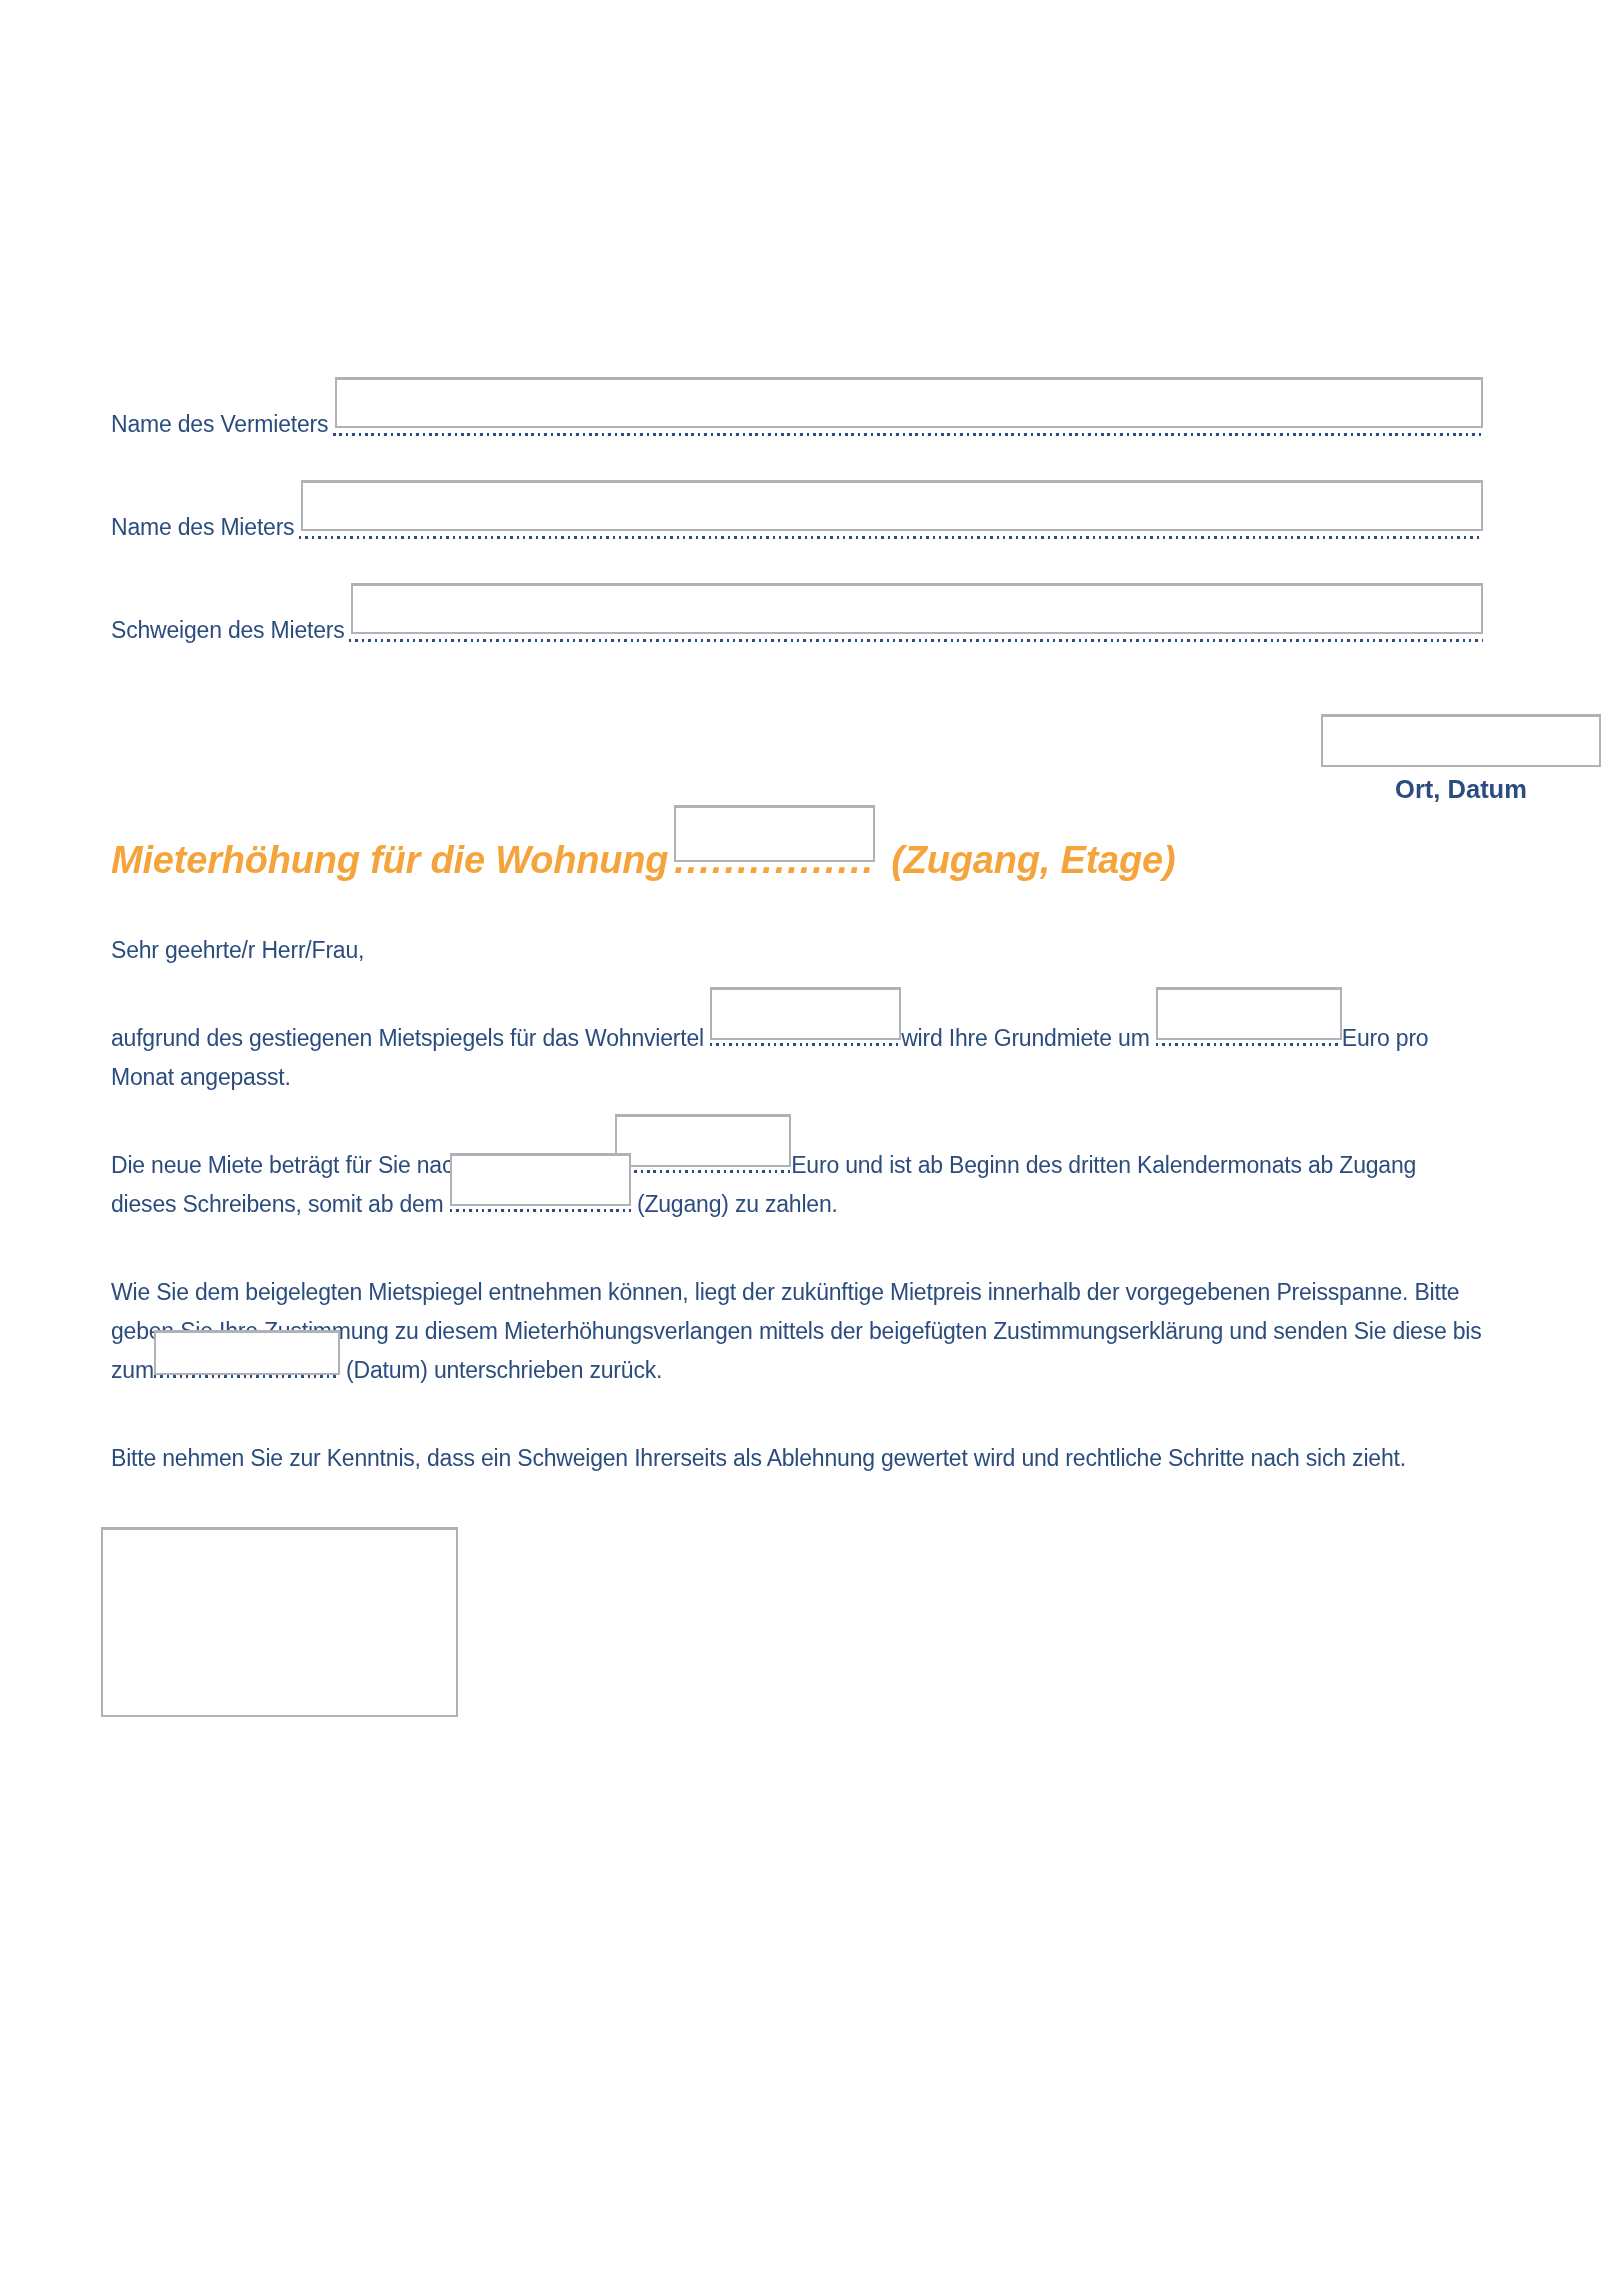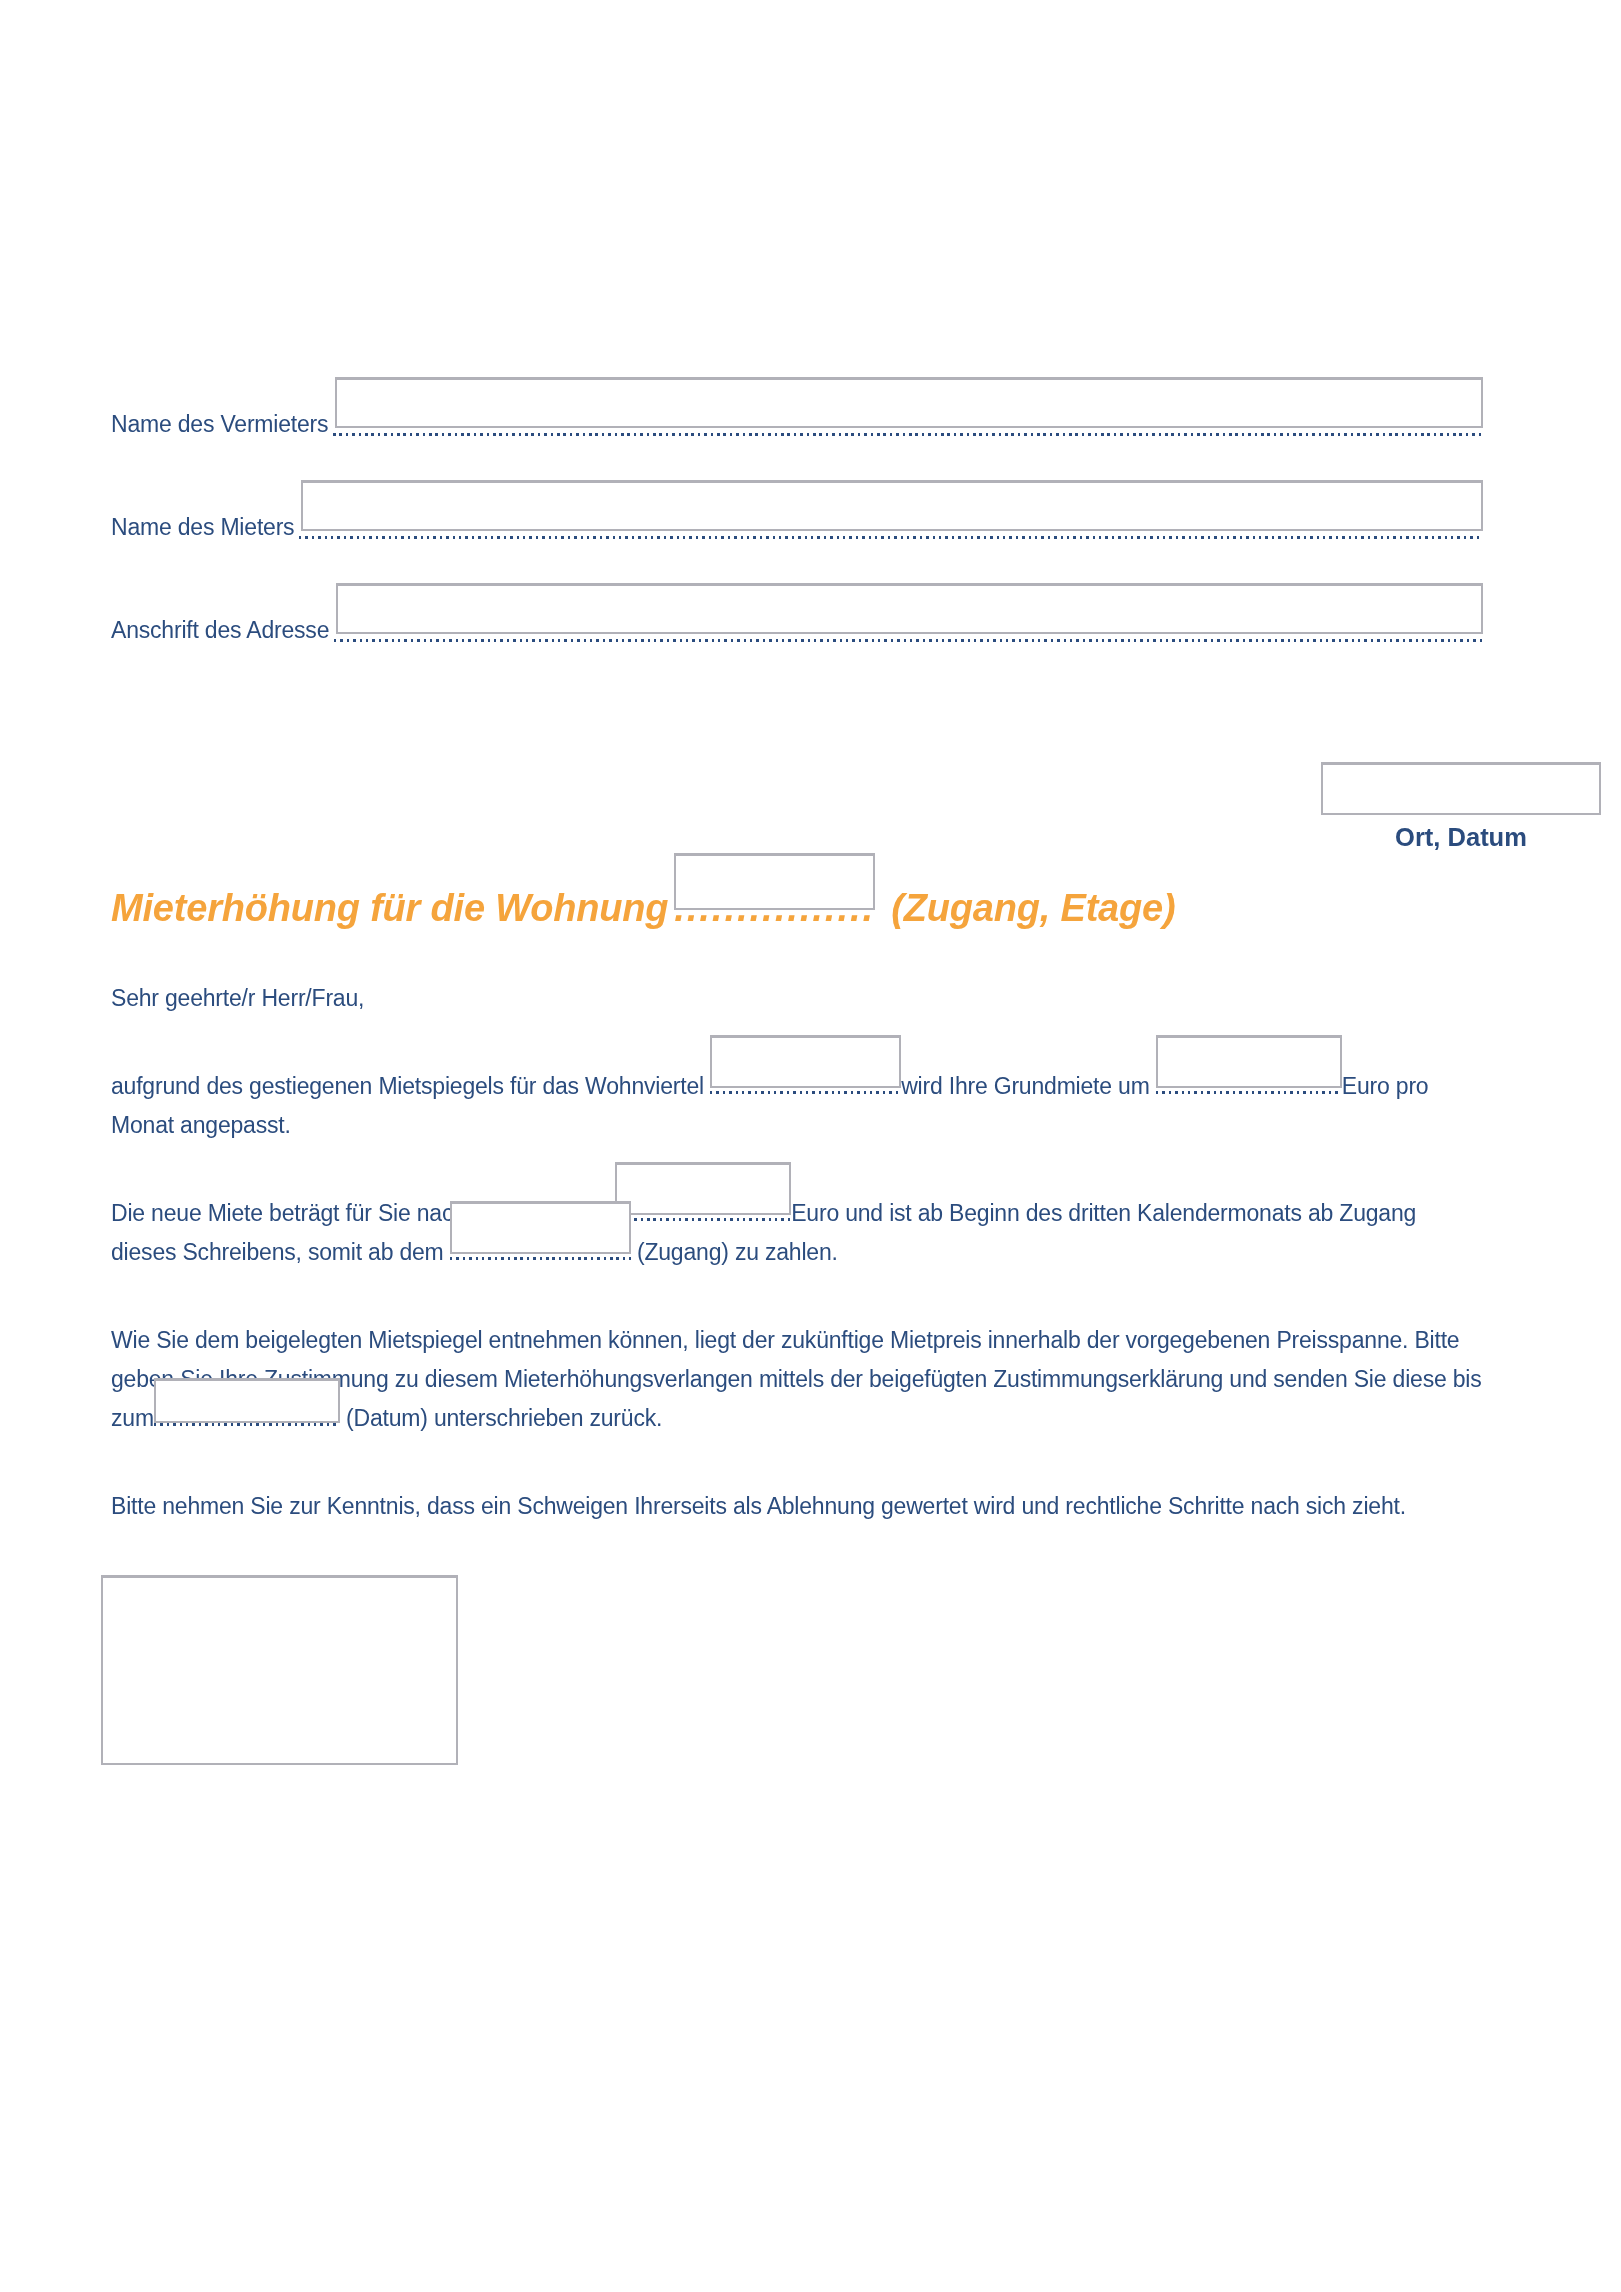--- a/index.html
+++ b/index.html
@@ -32,21 +32,21 @@
     content:"";position:absolute;left:0;right:0;bottom:3.9px;height:2.9px;
     background:repeating-linear-gradient(to right,var(--navy) 0px,var(--navy) 2.5px,transparent 2.5px,transparent 6.4px);
   }
   .form-box{
     position:absolute;left:2px;right:0px;bottom:11.8px;height:51px;
     box-sizing:border-box;background:#fff;
     border:2px solid var(--border);border-top-width:3.9px;
   }
   
   .date-block{
-    width:280px;margin:116px -118px 0 auto;
+    width:280px;margin:68px -118px 0 auto;
     display:flex;flex-direction:column;align-items:center;
   }
   .date-box{
     width:100%;height:53px;box-sizing:border-box;background:#fff;
     border:2px solid var(--border);border-top-width:3.9px;
   }
   .date-label{font-size:25.5px;font-weight:bold;margin-top:8.8px;line-height:27.4px;}
   
   .heading{
     margin:27.4px 0 41px 0;
@@ -98,21 +98,21 @@
           <span class="form-box"></span>
         </span>
     </div>
     <div class="form-row">
       <span class="form-label">Name des Mieters</span>
       <span class="form-field">
           <span class="form-box"></span>
         </span>
     </div>
     <div class="form-row">
-      <span class="form-label">Anschrift des Adresse</span>
+      <span class="form-label">Schweigen des Mieters</span>
       <span class="form-field">
           <span class="form-box"></span>
         </span>
     </div>
   </section>
 
   <div class="date-block">
     <span class="date-box"></span>
     <span class="date-label">Ort, Datum</span>
   </div>

